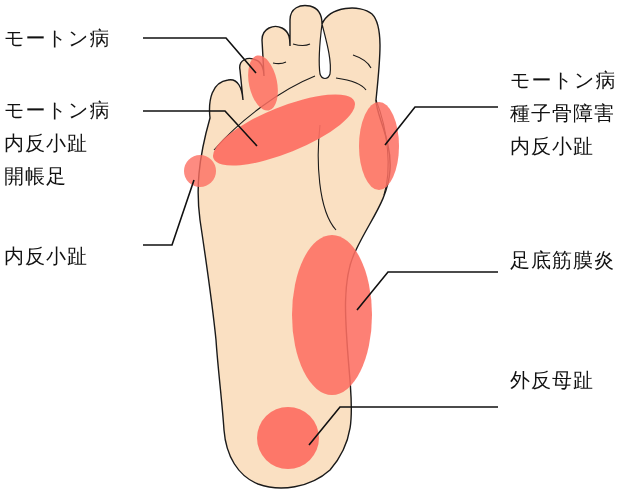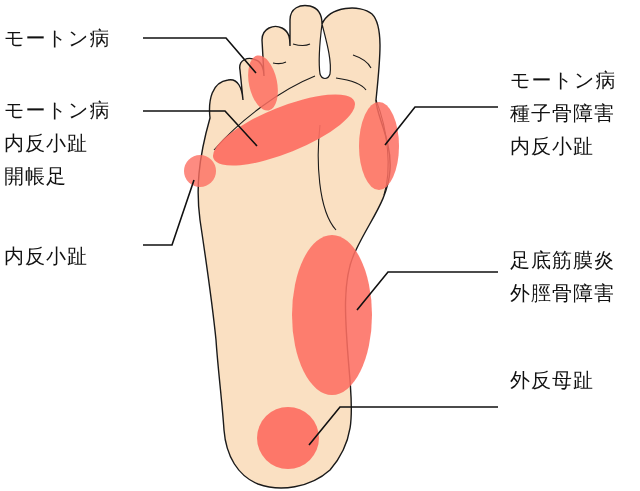--- a/index.html
+++ b/index.html
@@ -101,20 +101,19 @@
   </div>
 
   <div class="label" style="left:510px; top:64px;">
     <span>モートン病</span>
     <span>種子骨障害</span>
     <span>内反小趾</span>
   </div>
 
   <div class="label" style="left:510px; top:244px;">
     <span>足底筋膜炎</span>
-    <span>外脛骨障害</span>
   </div>
 
   <div class="label" style="left:510px; top:364px;">
     <span>外反母趾</span>
   </div>
 
 </div>
 
 </body></html>

